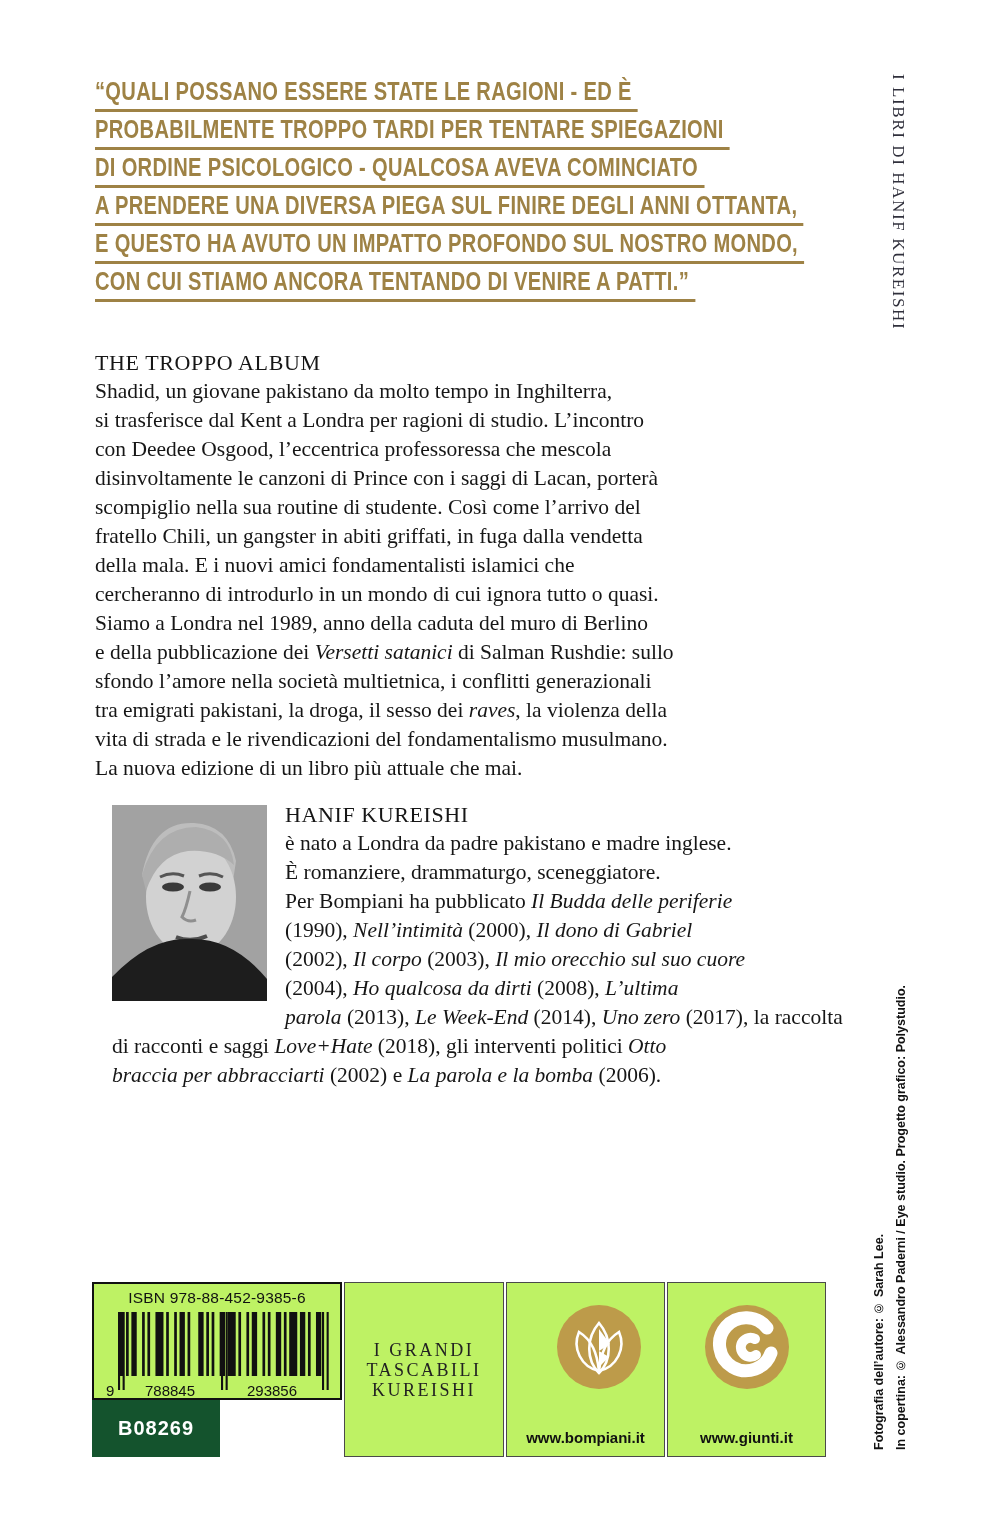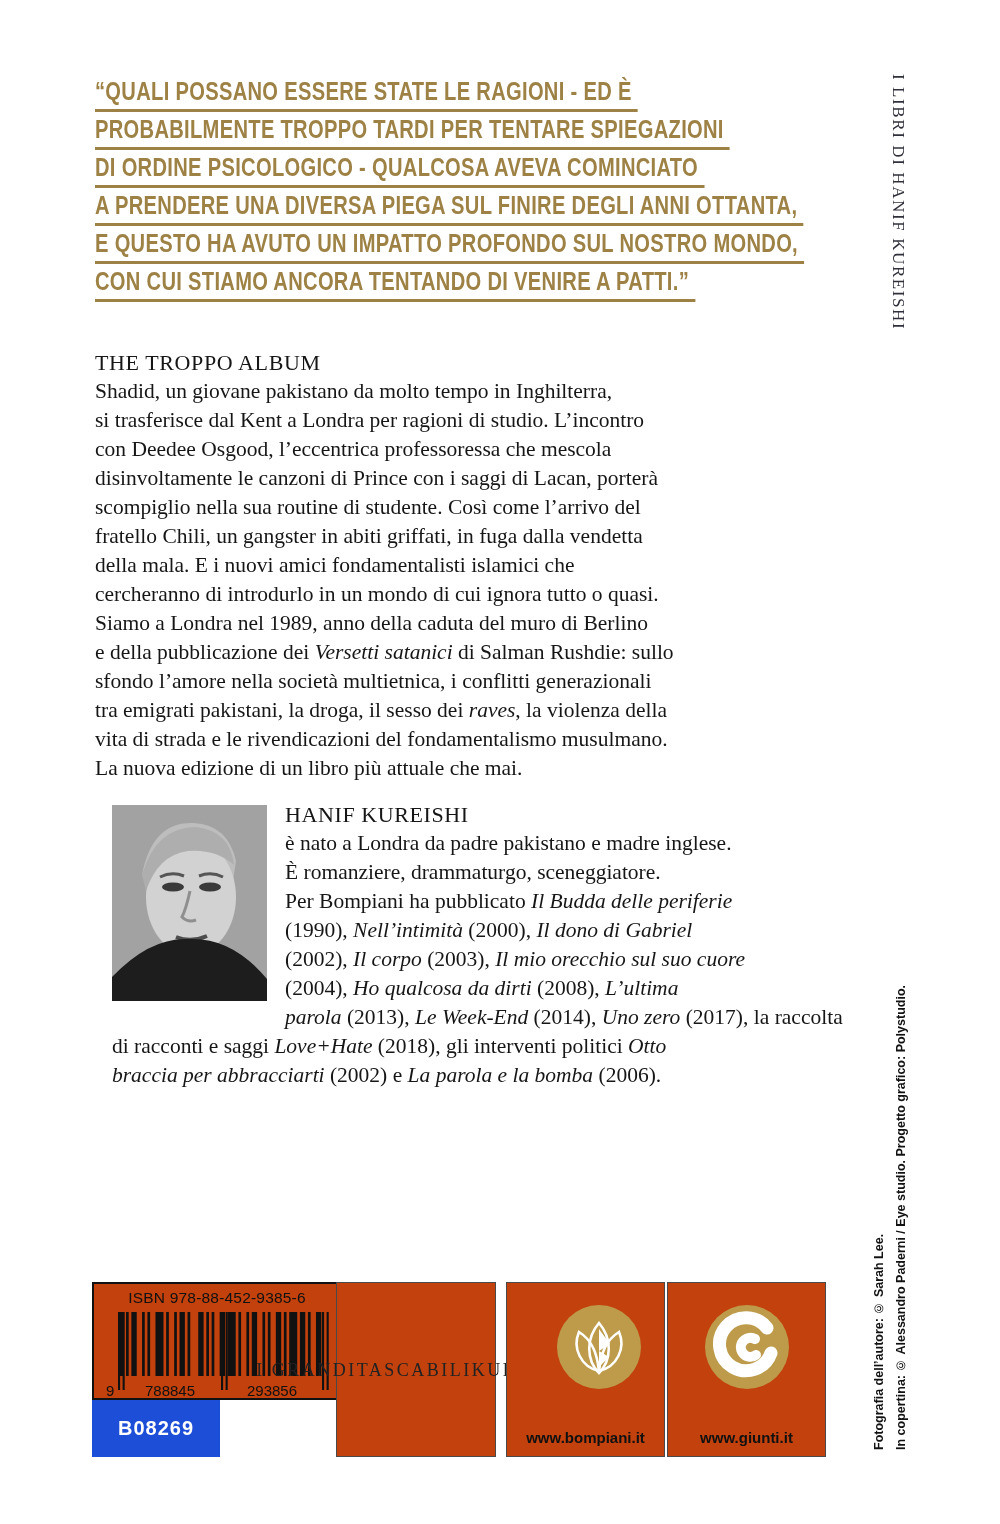--- a/index.html
+++ b/index.html
@@ -40,48 +40,48 @@
   
   .credits {
     position:absolute; right:12px; bottom:74px; height:505px;
     writing-mode:vertical-rl; text-orientation:mixed; transform:rotate(180deg);
     font-family:"Liberation Sans", sans-serif; font-weight:bold;
     font-size:12.5px; line-height:22px; color:#121212;
   }
   .credit-line { display:block; white-space:nowrap; }
 
   
-  .fbox { position:absolute; box-sizing:border-box; background:#c2410c; }
+  .fbox { position:absolute; box-sizing:border-box; background:#bef264; }
   .barcode-box { left:92px; top:1282px; width:250px; height:118px; border:2px solid #111; }
   .isbn {
     margin-top:5px; text-align:center; font-family:"Liberation Sans", sans-serif;
     font-size:15.5px; letter-spacing:0.2px; color:#111;
   }
   .barcode { position:absolute; left:10px; top:26px; width:228px; height:88px; }
   .barcode text { font-family:"Liberation Sans", sans-serif; font-size:15px; fill:#111; }
 
   .code-box {
-    position:absolute; left:92px; top:1400px; width:128px; height:57px; background:#1d4ed8;
+    position:absolute; left:92px; top:1400px; width:128px; height:57px; background:#14532d;
     display:flex; align-items:center; justify-content:center;
   }
   .code-box span {
     color:#fff; font-family:"Liberation Sans", sans-serif; font-weight:bold;
     font-size:20px; letter-spacing:1px;
   }
   .price-box {
     left:220px; top:1400px; width:122px; height:57px; border:2px solid #111;
     display:flex; align-items:center; justify-content:center;
   }
   .price-box span {
     font-family:"Liberation Sans", sans-serif; font-weight:600; font-size:25px; color:#111;
   }
 
   .collection-box {
-    left:336px; top:1282px; width:160px; height:175px; border:1px solid #4a4a4a;
-    display:flex; flex-direction:row; align-items:center; justify-content:center;
+    left:344px; top:1282px; width:160px; height:175px; border:1px solid #4a4a4a;
+    display:flex; flex-direction:column; align-items:center; justify-content:center;
   }
   .collection-box span {
     font-family:"Liberation Serif", serif; font-size:18px; line-height:20px;
     letter-spacing:2.5px; color:#222; white-space:nowrap;
   }
 
   .publisher-box {
     top:1282px; width:159px; height:175px; border:1px solid #4a4a4a;
     display:flex; flex-direction:column; align-items:center;
   }

